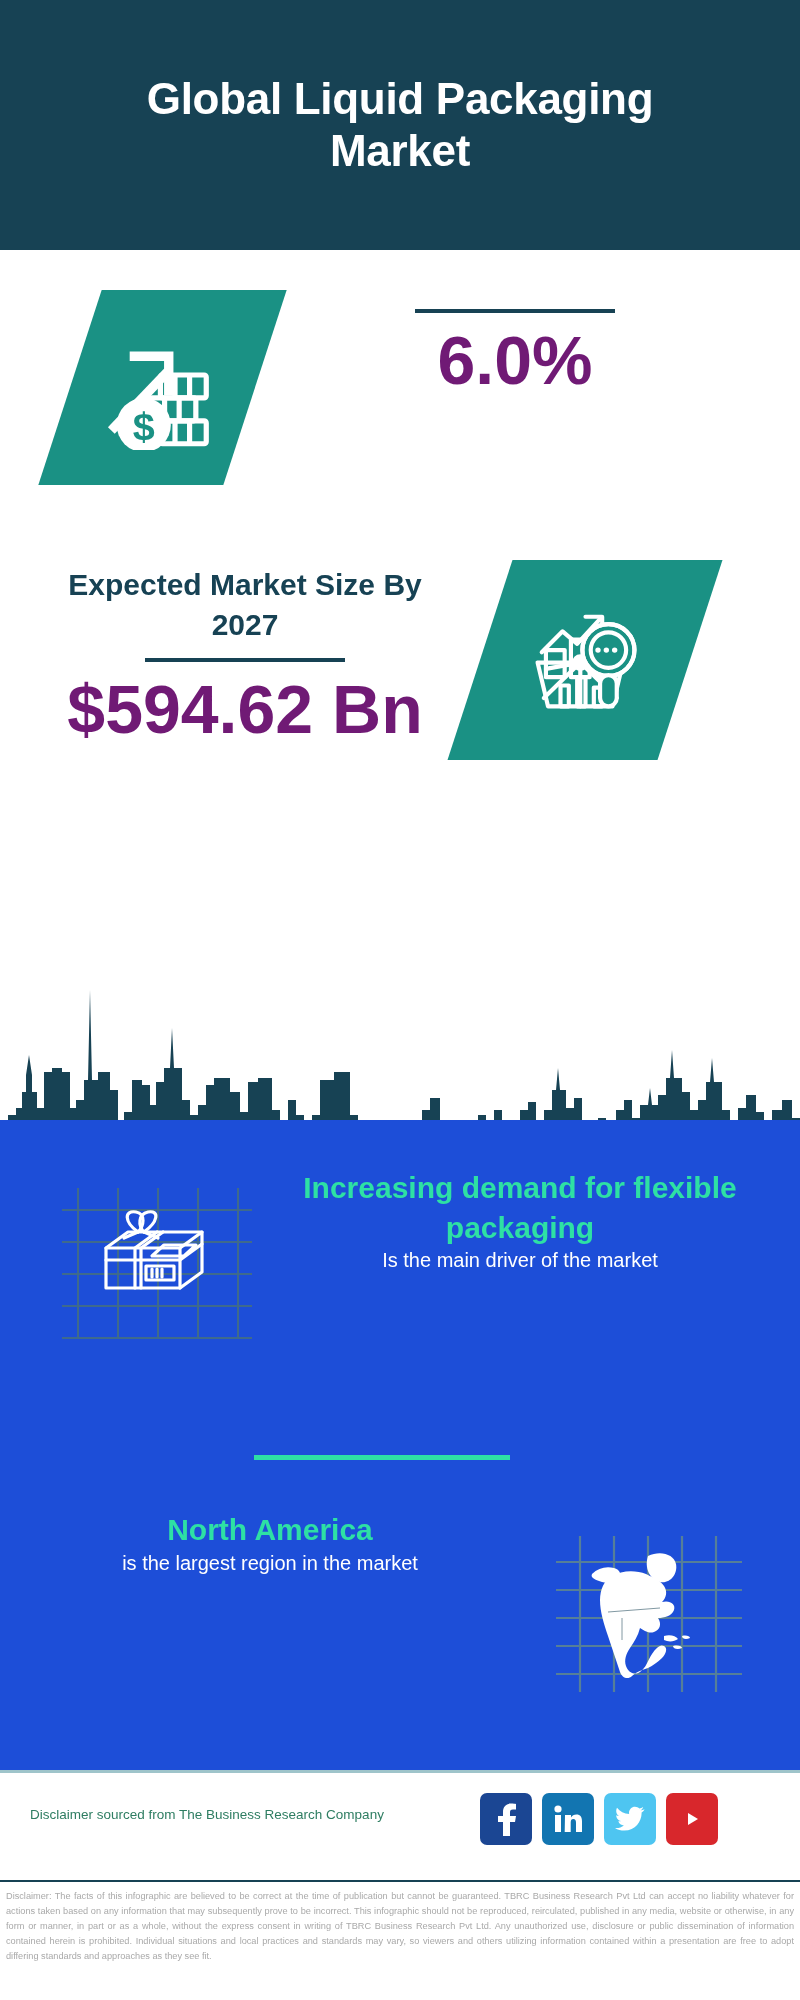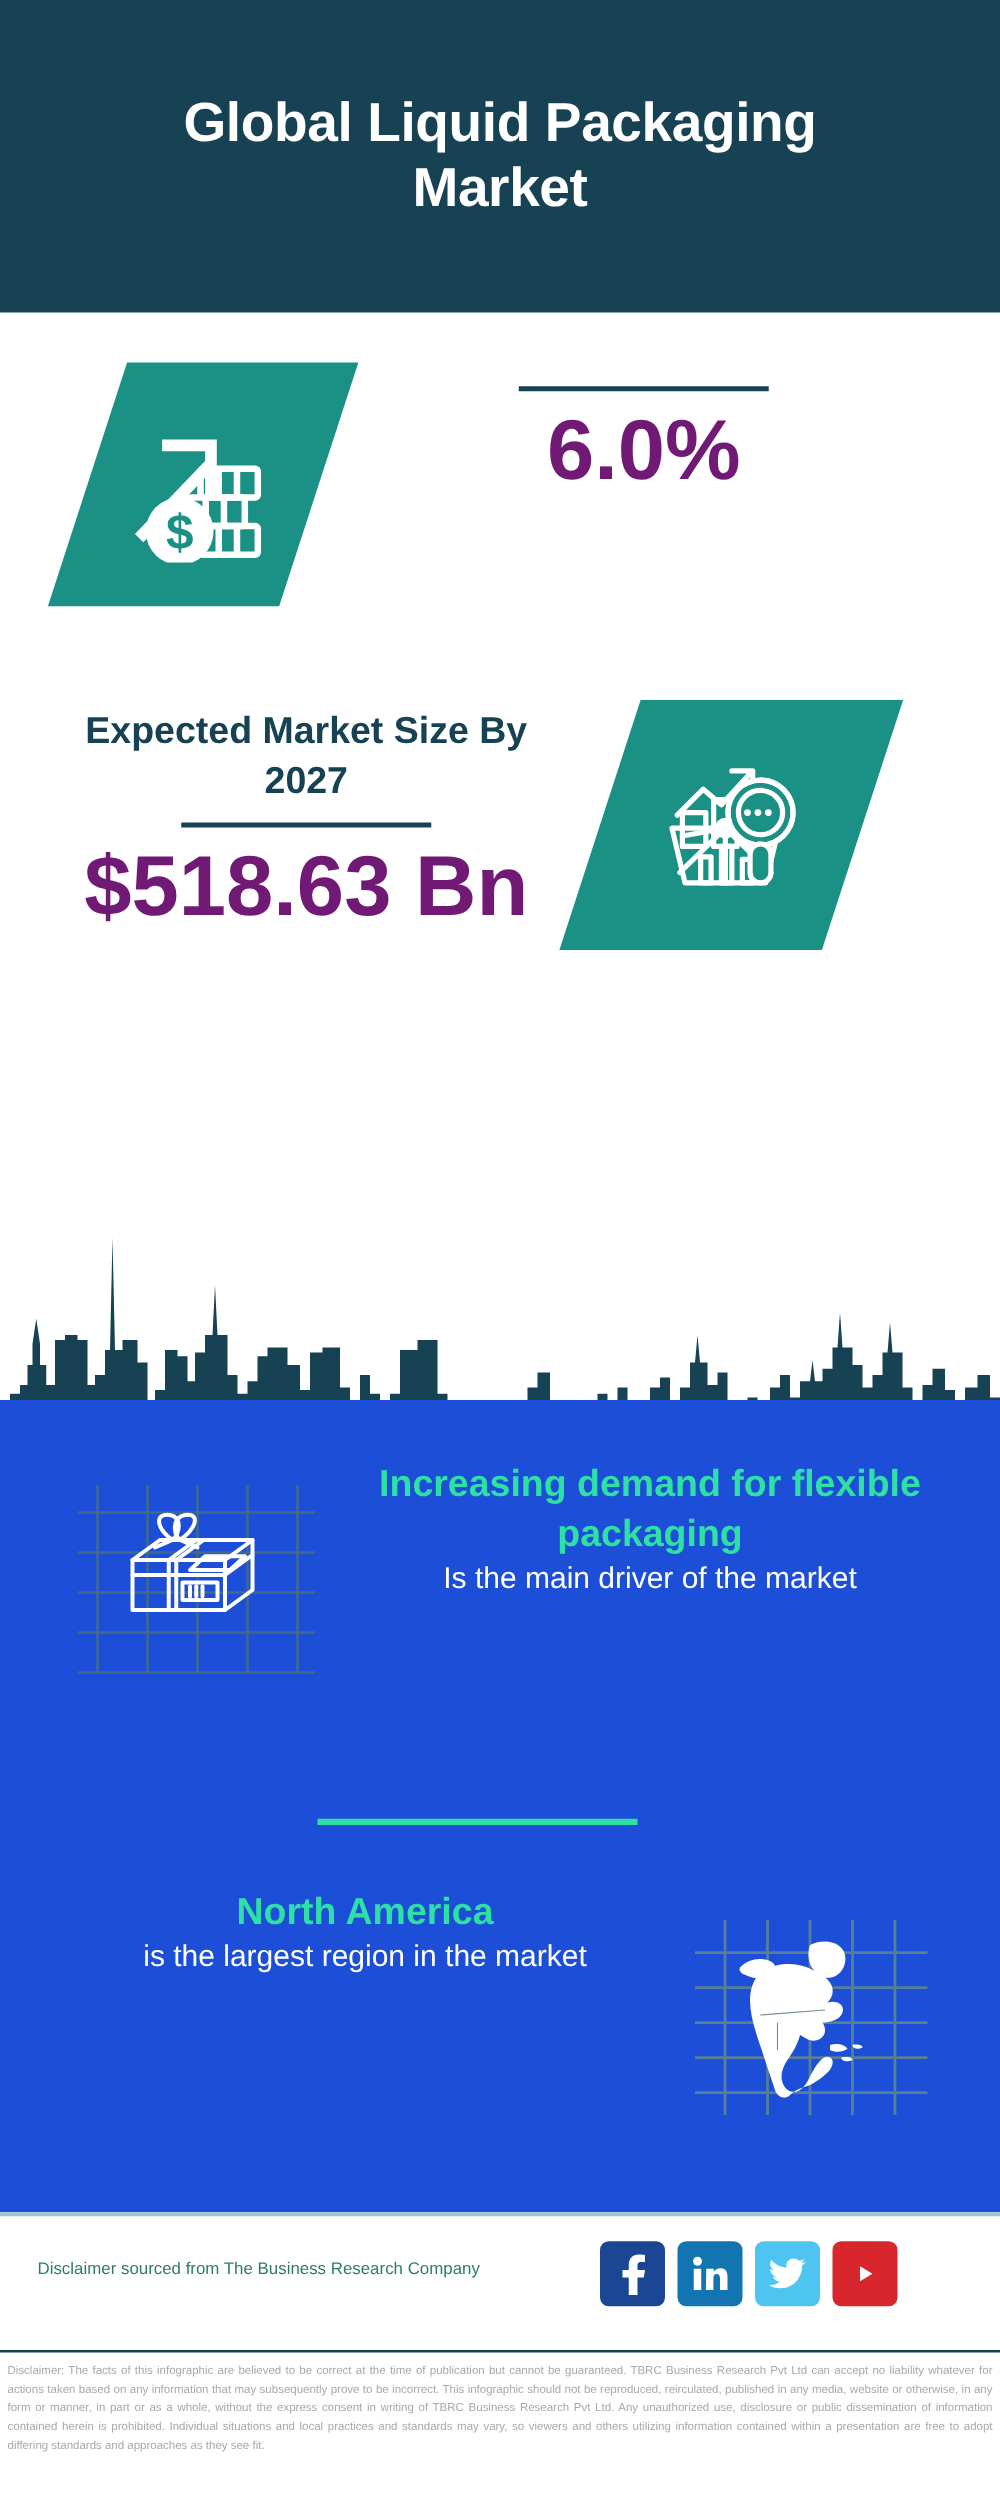--- a/index.html
+++ b/index.html
@@ -85,34 +85,34 @@
     position:absolute; left:62px; top:0px; width:190px; height:190px;
   }
   .grid-icon-box svg { display:block; }
   .driver-text {
     position:absolute; left:280px; top:8px; width:480px; text-align:center;
   }
   .hl-green {
     color:#2ee0a4; font-size:30px; font-weight:bold; line-height:1.32;
   }
   .sub-white {
-    color:#ffffff; font-size:24px; font-weight:normal; line-height:1.32;
+    color:#ffffff; font-size:20px; font-weight:normal; line-height:1.32;
   }
 
   .green-divider {
     position:absolute; left:254px; top:335px; width:256px; height:5px;
     background:#2ee0a4;
   }
 
   
   .region-row {
     position:absolute; left:0; top:380px; width:800px; height:230px;
   }
   .region-text {
-    position:absolute; left:52px; top:10px; width:480px; text-align:center;
+    position:absolute; left:30px; top:10px; width:480px; text-align:center;
   }
   .map-box {
     position:absolute; left:552px; top:0px; width:200px; height:200px;
   }
   .map-box svg { display:block; }
 
   
   .footer-bar {
     position:absolute; left:0; top:1770px; width:800px; height:110px;
     background:#ffffff; border-top:3px solid #9fc4ca;
@@ -183,21 +183,21 @@
       <div class="rule-dark"></div>
       <div class="stat-value">6.0%</div>
     </div>
   </div>
 
   <div class="sec-size">
 
     <div class="size-text">
       <div class="stat-label">Expected Market Size By 2027</div>
       <div class="rule-dark"></div>
-      <div class="stat-value">$518.63 Bn</div>
+      <div class="stat-value">$594.62 Bn</div>
     </div>
 
     <div class="par par-right">
       <div class="par-icon">
         <svg width="125" height="125" viewBox="0 0 120 120" aria-hidden="true">
           <g stroke="#fff" stroke-width="4" fill="none" stroke-linejoin="round" stroke-linecap="round">
 
             <path d="M18 52 L38 32 L52 44 L74 20"></path>
             <path d="M60 18 L76 18 L76 34"></path>
 

